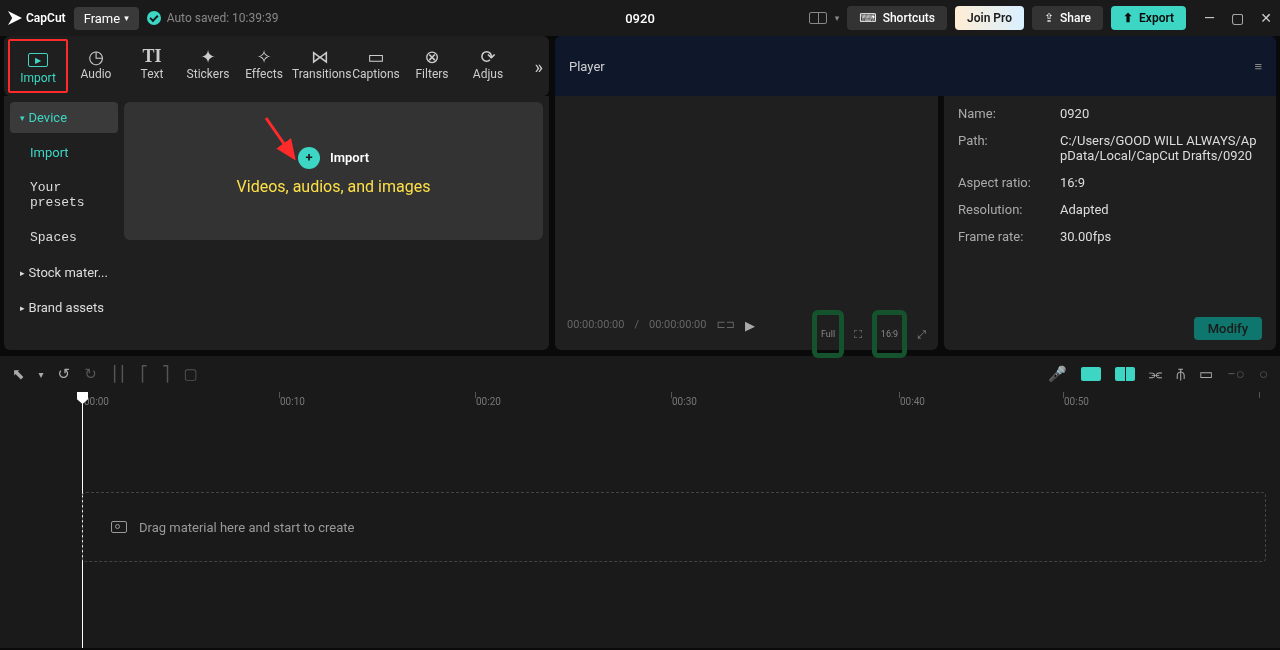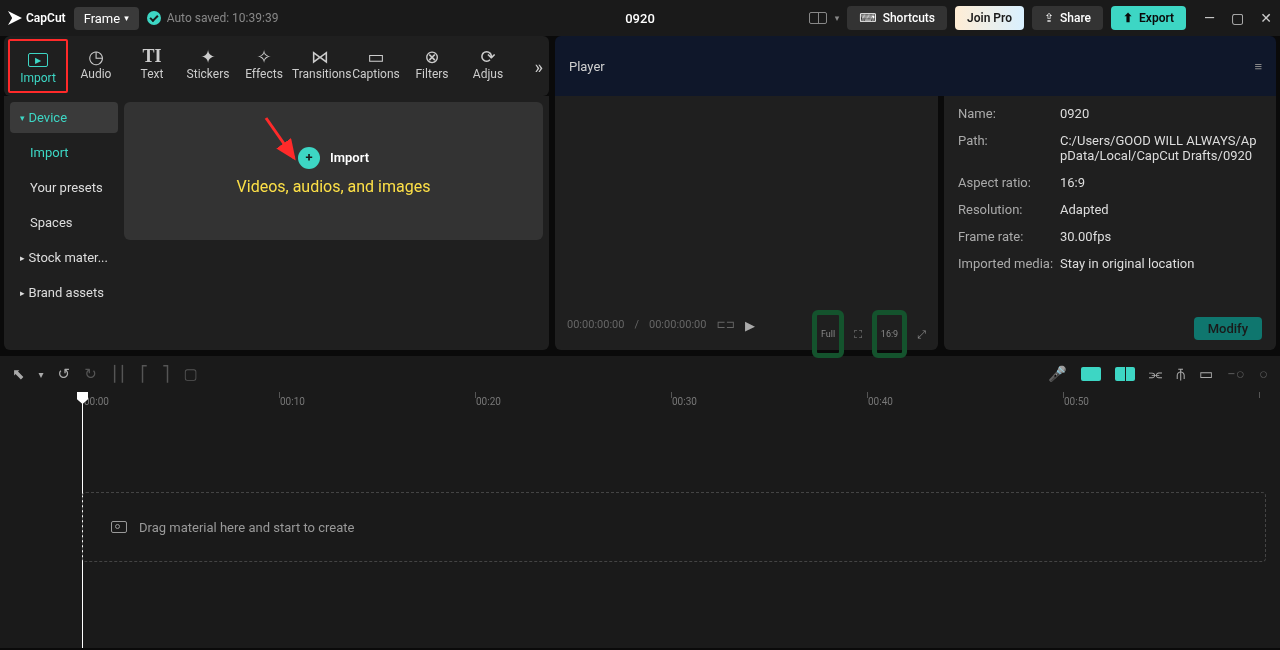--- a/index.html
+++ b/index.html
@@ -36,21 +36,21 @@
   .tabs-more { position: absolute; right: 6px; color: #ccc; font-size: 18px; cursor: pointer; }
 
   
   .mid-row { display: flex; gap: 6px; padding: 0 4px; height: 254px; }
   .left-panel { flex: 0 0 545px; background: #1f1f1f; border-radius: 0 0 6px 6px; display: flex; padding: 6px; gap: 6px; }
   .sidebar { width: 108px; display: flex; flex-direction: column; gap: 4px; }
   .side-item { padding: 8px 10px; border-radius: 4px; font-size: 13px; cursor: pointer; color: #ddd; display:flex; align-items:center; gap:4px; }
   .side-item.device { background: #3a3a3a; color: #3dd6c4; }
   .side-item.import-sub { color: #3dd6c4; padding-left: 20px; }
   .side-item .caret { font-size:9px; }
-  .side-item.indent { padding-left: 20px; }
+  .side-item.indent { padding-left: 20px; font-family: Liberation Mono, monospace; }
   .import-area { flex: 1; }
   .import-box { background: #333; border-radius: 6px; height: 138px; display: flex; flex-direction: column; align-items: center; justify-content: center; gap: 8px; cursor: pointer; position: relative; }
   .import-box .plus { width: 22px; height: 22px; background: #3dd6c4; border-radius: 50%; color: #1a1a1a; display: flex; align-items: center; justify-content: center; font-weight: bold; }
   .import-box .lbl { color: #fff; font-weight: 600; }
   .import-box .sub { color: #fde047; font-size: 16px; }
   .red-arrow { position: absolute; top: 14px; left: 140px; }
 
   .player-panel { flex: 1; background: #1f1f1f; border-radius: 0 0 6px 6px; display: flex; flex-direction: column; }
   .player-body { flex: 1; }
   .player-controls { height: 32px; display: flex; gap: 10px; padding: 0 12px; color: #666; font-size: 11px; }
@@ -246,24 +246,20 @@
       <div class="detail-label">Aspect ratio:</div>
       <div class="detail-value">16:9</div>
     </div>
     <div class="detail-row">
       <div class="detail-label">Resolution:</div>
       <div class="detail-value">Adapted</div>
     </div>
     <div class="detail-row">
       <div class="detail-label">Frame rate:</div>
       <div class="detail-value">30.00fps</div>
-    </div>
-    <div class="detail-row">
-      <div class="detail-label">Imported media:</div>
-      <div class="detail-value">Stay in original location</div>
     </div>
     <div class="modify-btn">Modify</div>
   </div>
 </div>
 
 <div class="tl-toolbar">
   <span class="tl-tool">⬉</span>
   <span class="tl-tool" style="font-size:10px;">▾</span>
   <span class="tl-tool">↺</span>
   <span class="tl-tool dim">↻</span>
@@ -284,21 +280,21 @@
     <span class="tl-tool dim" style="margin-left:auto;">○</span>
   </div>
 </div>
 
 <div class="timeline">
   <div class="ruler">
     <span class="ruler-tick" style="left:84px">00:00</span>
     <span class="ruler-tick" style="left:280px">00:10</span>
     <span class="ruler-tick" style="left:476px">00:20</span>
     <span class="ruler-tick" style="left:672px">00:30</span>
-    <span class="ruler-tick" style="left:868px">00:40</span>
+    <span class="ruler-tick" style="left:900px">00:40</span>
     <span class="ruler-tick" style="left:1064px">00:50</span>
     <span class="ruler-tick" style="left:1260px"></span>
   </div>
   <div class="playhead"></div>
   <div class="drop-zone">
     <span class="drop-icon"></span>
     <span>Drag material here and start to create</span>
   </div>
 </div>
 

